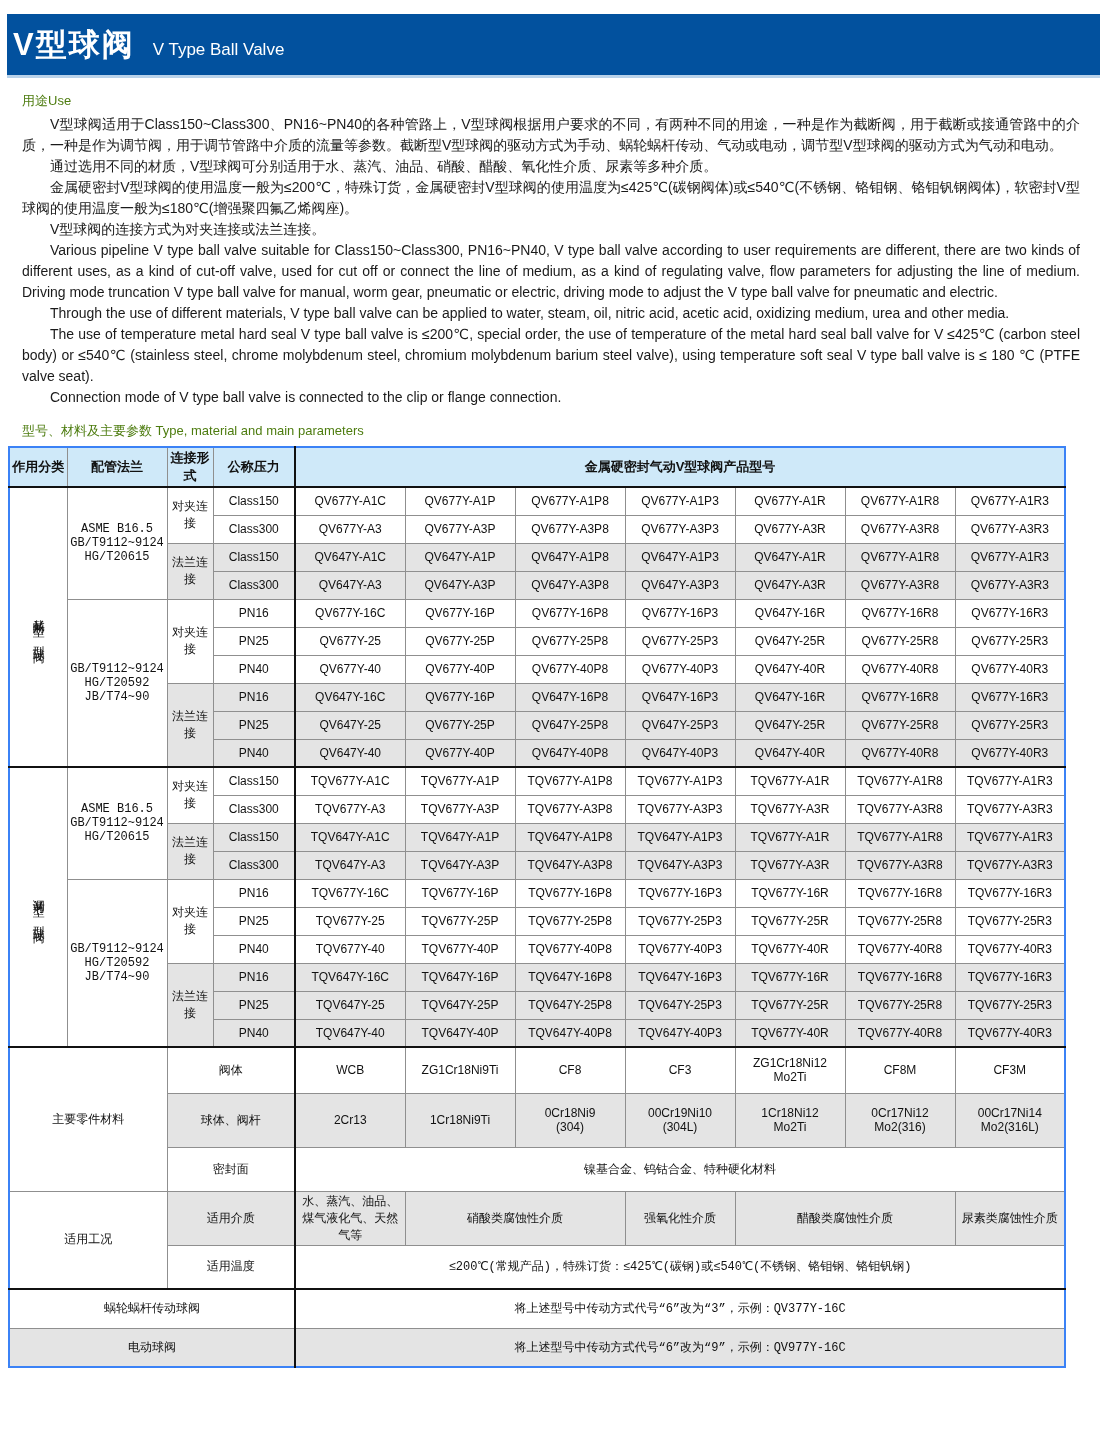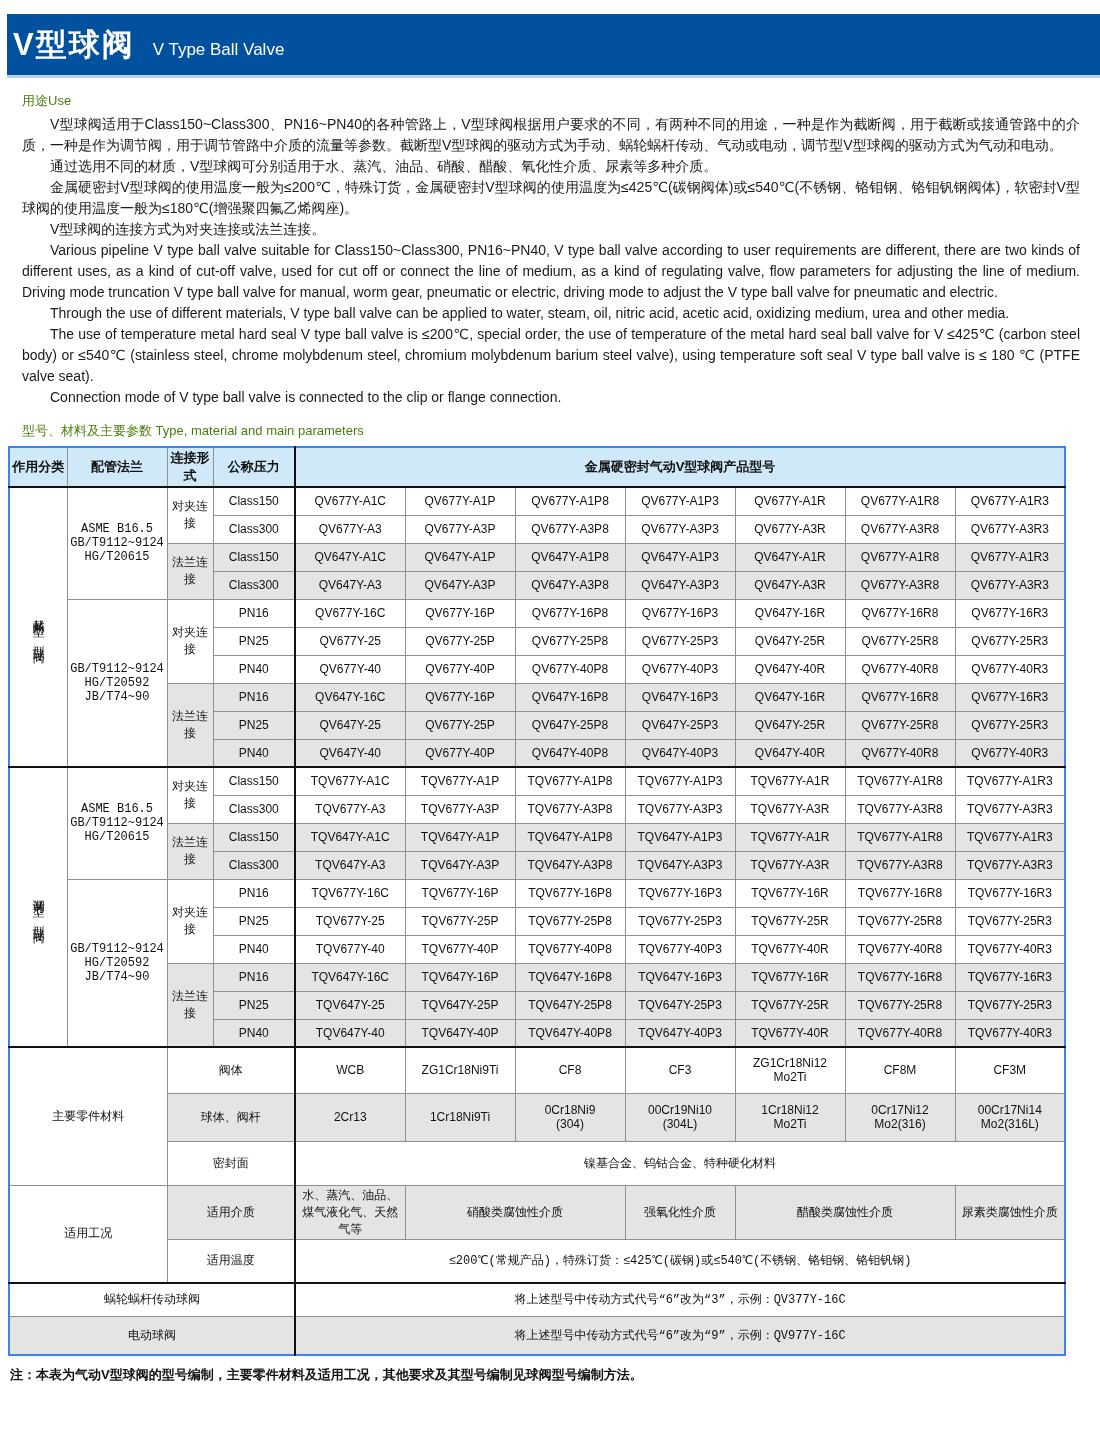--- a/index.html
+++ b/index.html
@@ -306,21 +306,21 @@
     <td colspan="2" class="sepv w lbl">阀体</td>
     <td class="pre">WCB</td>
     <td class="pre">ZG1Cr18Ni9Ti</td>
     <td class="pre">CF8</td>
     <td class="pre">CF3</td>
     <td class="pre">ZG1Cr18Ni12
 Mo2Ti</td>
     <td class="pre">CF8M</td>
     <td class="pre">CF3M</td>
   </tr>
-  <tr style="height:48px">
+  <tr style="height:54px">
     <td colspan="2" class="sepv g lbl">球体、阀杆</td>
     <td class="pre g">2Cr13</td>
     <td class="pre g">1Cr18Ni9Ti</td>
     <td class="pre g">0Cr18Ni9
 (304)</td>
     <td class="pre g">00Cr19Ni10
 (304L)</td>
     <td class="pre g">1Cr18Ni12
 Mo2Ti</td>
     <td class="pre g">0Cr17Ni12
@@ -340,26 +340,25 @@
     <td colspan="2" class="g">硝酸类腐蚀性介质</td>
     <td class="g">强氧化性介质</td>
     <td colspan="2" class="g">醋酸类腐蚀性介质</td>
     <td class="g">尿素类腐蚀性介质</td>
   </tr>
   <tr style="height:44px">
     <td colspan="2" class="sepv w lbl">适用温度</td>
     <td colspan="7" class="w lbl">≤200℃(常规产品)，特殊订货：≤425℃(碳钢)或≤540℃(不锈钢、铬钼钢、铬钼钒钢)</td>
   </tr>
 
-  <tr class="grp" style="height:33px">
+  <tr class="grp" style="height:39px">
     <td colspan="4" class="sepv w lbl">蜗轮蜗杆传动球阀</td>
     <td colspan="7" class="w lbl">将上述型号中传动方式代号“6”改为“3”，示例：QV377Y-16C</td>
   </tr>
   <tr style="height:39px">
     <td colspan="4" class="sepv g lbl">电动球阀</td>
     <td colspan="7" class="g lbl">将上述型号中传动方式代号“6”改为“9”，示例：QV977Y-16C</td>
   </tr>
 </tbody>
     </table>
 
-<div class="note">注：本表为气动V型球阀的型号编制，主要零件材料及适用工况，其他要求及其型号编制见球阀型号编制方法。</div>
 
 </div>
 
 </body></html>

